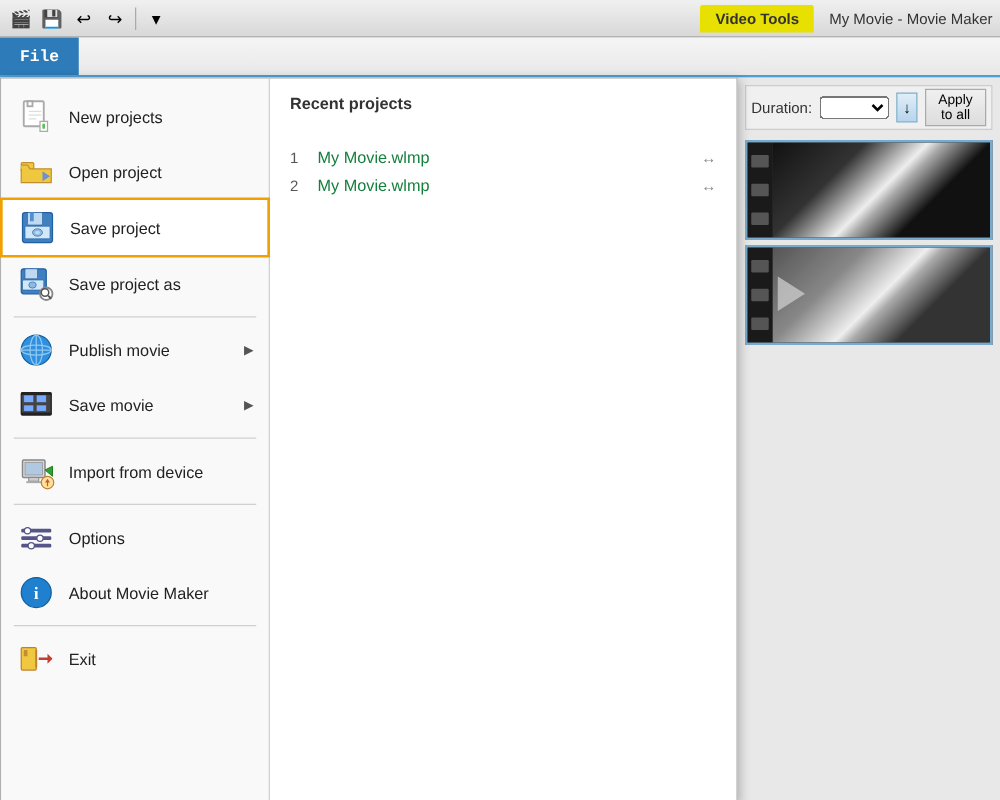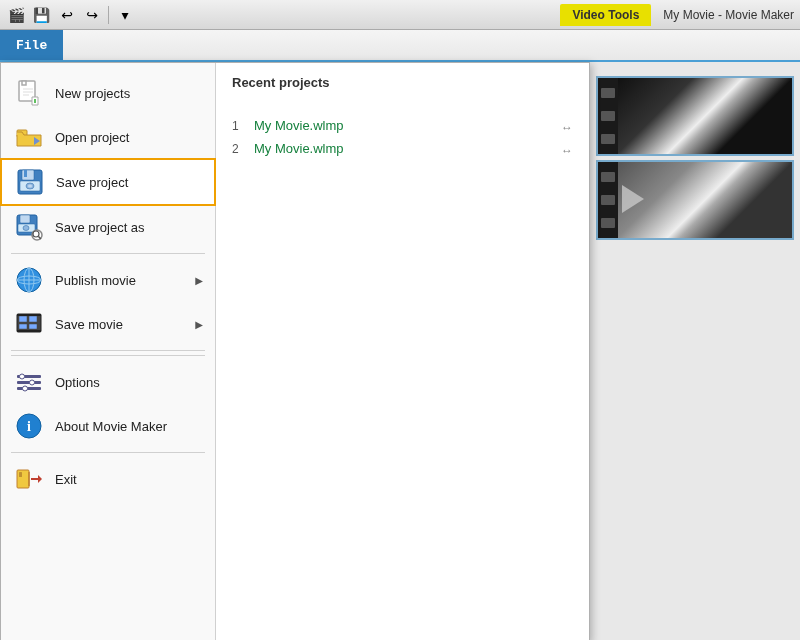--- a/index.html
+++ b/index.html
@@ -373,20 +373,34 @@
           <rect x="3" y="5" width="24" height="2" fill="#222"></rect>
           <rect x="3" y="21" width="24" height="2" fill="#222"></rect>
         </svg>
       </div>
       <span class="menu-label">Save movie</span>
       <span class="menu-arrow">▶</span>
     </div>
 
     <div class="menu-divider"></div>
 
+    <div class="menu-item">
+      <div class="menu-icon">
+        <svg width="30" height="30" viewBox="0 0 30 30">
+          <rect x="4" y="6" width="18" height="14" rx="1" fill="#d8d8d8" stroke="#888" stroke-width="1.2"></rect>
+          <rect x="6" y="8" width="14" height="10" rx="0" fill="#b0c8e0" stroke="#888" stroke-width="0.5"></rect>
+          <rect x="9" y="20" width="8" height="3" rx="0" fill="#ccc" stroke="#888" stroke-width="0.8"></rect>
+          <rect x="7" y="23" width="12" height="1.5" rx="0" fill="#aaa"></rect>
+          <polygon points="22,14 28,11 28,19" fill="#30a030" stroke="#208020" stroke-width="0.8"></polygon>
+          <circle cx="24" cy="24" r="5" fill="#ffe0a0" stroke="#c08030" stroke-width="1"></circle>
+          <polygon points="22,24 24,21 26,24 24.5,24 24.5,27 23.5,27 23.5,24" fill="#c06020"></polygon>
+        </svg>
+      </div>
+      <span class="menu-label">Import from device</span>
+    </div>
 
     <div class="menu-divider"></div>
 
     <div class="menu-item">
       <div class="menu-icon">
         <svg width="30" height="30" viewBox="0 0 30 30">
           <rect x="3" y="8" width="24" height="3" rx="1" fill="#558"></rect>
           <rect x="3" y="14" width="24" height="3" rx="1" fill="#558"></rect>
           <rect x="3" y="20" width="24" height="3" rx="1" fill="#558"></rect>
           <circle cx="8" cy="9.5" r="2.5" fill="white" stroke="#558" stroke-width="1"></circle>
@@ -435,20 +449,26 @@
 
     <div class="recent-item">
       <span class="recent-num">2</span>
       <span class="recent-name">My Movie.wlmp</span>
       <span class="recent-pin">↔</span>
     </div>
   </div>
 </div>
 
 <div class="right-panel">
+  <div class="right-toolbar">
+    <label>Duration:</label>
+    <select class="duration-select"></select>
+    <div class="right-btn">↓</div>
+    <button class="apply-all-btn">Apply to all</button>
+  </div>
 
   <div class="video-strip">
     <div class="video-thumb">
       <div class="film-stripe">
         <div class="film-hole"></div>
         <div class="film-hole"></div>
         <div class="film-hole"></div>
       </div>
       <div class="thumb-content has-image" style="margin-left:20px; background: linear-gradient(135deg, #111 0%, #333 30%, #eee 50%, #aaa 55%, #111 70%);"></div>
     </div>

